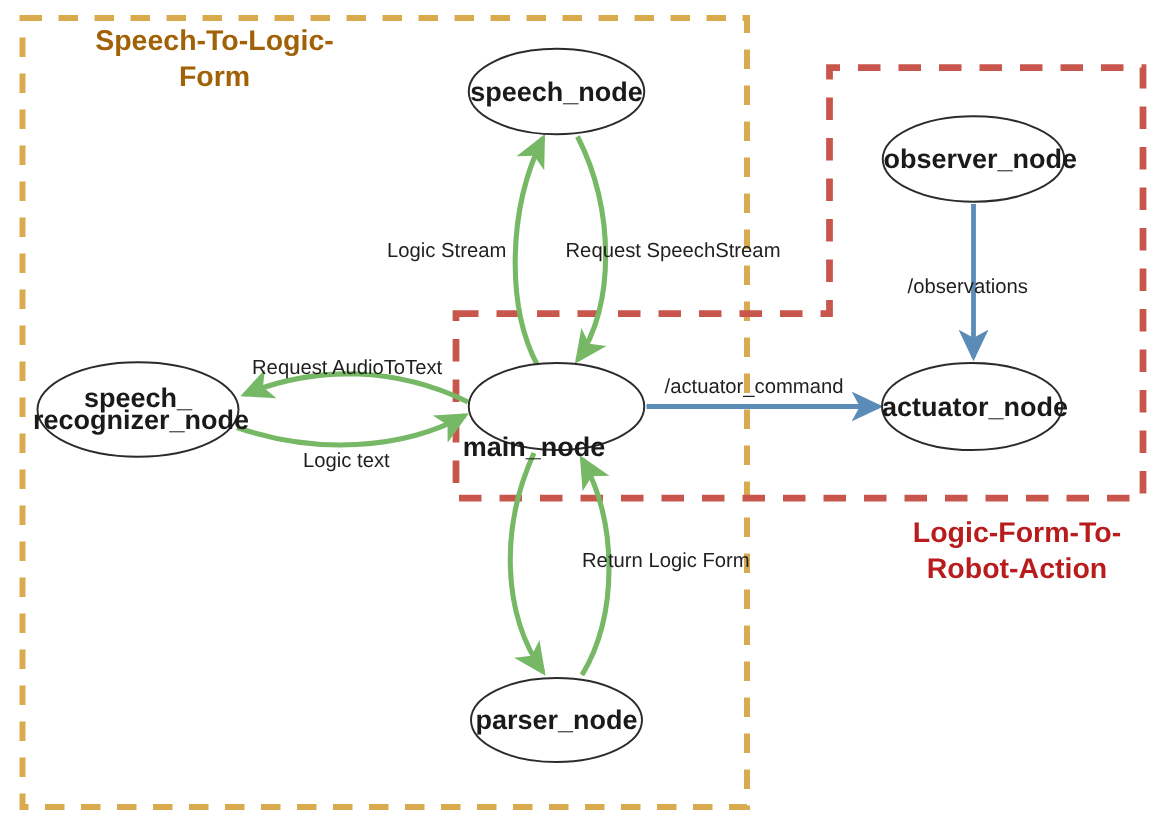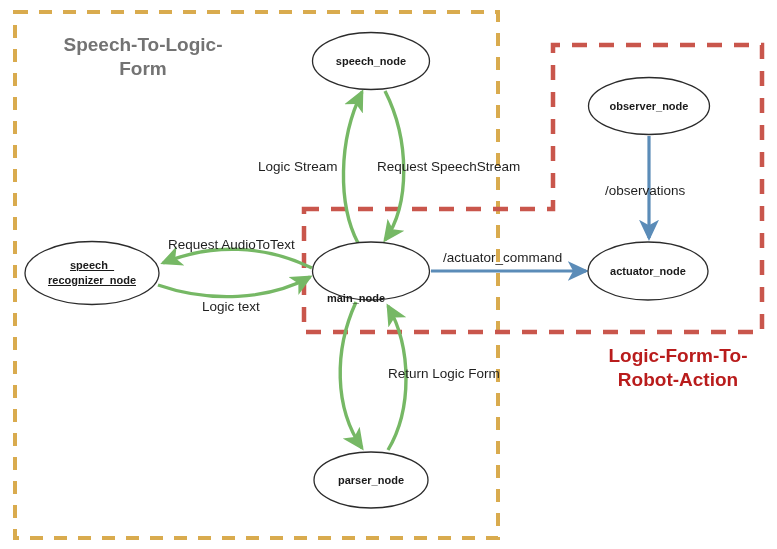--- a/index.html
+++ b/index.html
@@ -26,35 +26,35 @@
     position: absolute;
     font-family: "Liberation Sans", sans-serif;
     font-weight: bold;
     font-size: 19px;
     line-height: 24px;
     text-align: center;
     white-space: pre-line;
   }
   #group-title-speech {
     left: 28px;
-    top: 33px;
+    top: 16px;
     width: 230px;
-    color: #737373;
+    color: #a16207;
   }
   #group-title-logic {
     left: 592px;
     top: 344px;
     width: 172px;
     color: #b91c1c;
   }
   .node-label {
     position: absolute;
     font-family: "Liberation Sans", sans-serif;
     font-weight: bold;
-    font-size: 11px;
+    font-size: 18px;
     line-height: 15px;
     color: #1a1a1a;
     text-align: center;
     white-space: pre-line;
     pointer-events: none;
   }
   .edge-label {
     position: absolute;
     font-family: "Liberation Sans", sans-serif;
     font-weight: normal;
@@ -114,21 +114,21 @@
   </svg>
 
   <div class="grp-title" id="group-title-speech">Speech-To-Logic-
 Form</div>
 
   <div class="grp-title" id="group-title-logic">Logic-Form-To-
 Robot-Action</div>
 
   <div class="node-label" style="left:311px; top:54px; width:120px;">speech_node</div>
 
-  <div class="node-label" style="left:22px; top:258px; width:140px;text-decoration:underline;">speech_
+  <div class="node-label" style="left:22px; top:258px; width:140px;">speech_
 recognizer_node</div>
 
   <div class="node-label" style="left:296px; top:264px; width:120px;margin-top:27px;">main_node</div>
 
   <div class="node-label" style="left:311px; top:473px; width:120px;">parser_node</div>
 
   <div class="node-label" style="left:589px; top:99px; width:120px;">observer_node</div>
 
   <div class="node-label" style="left:588px; top:264px; width:120px;">actuator_node</div>
 

